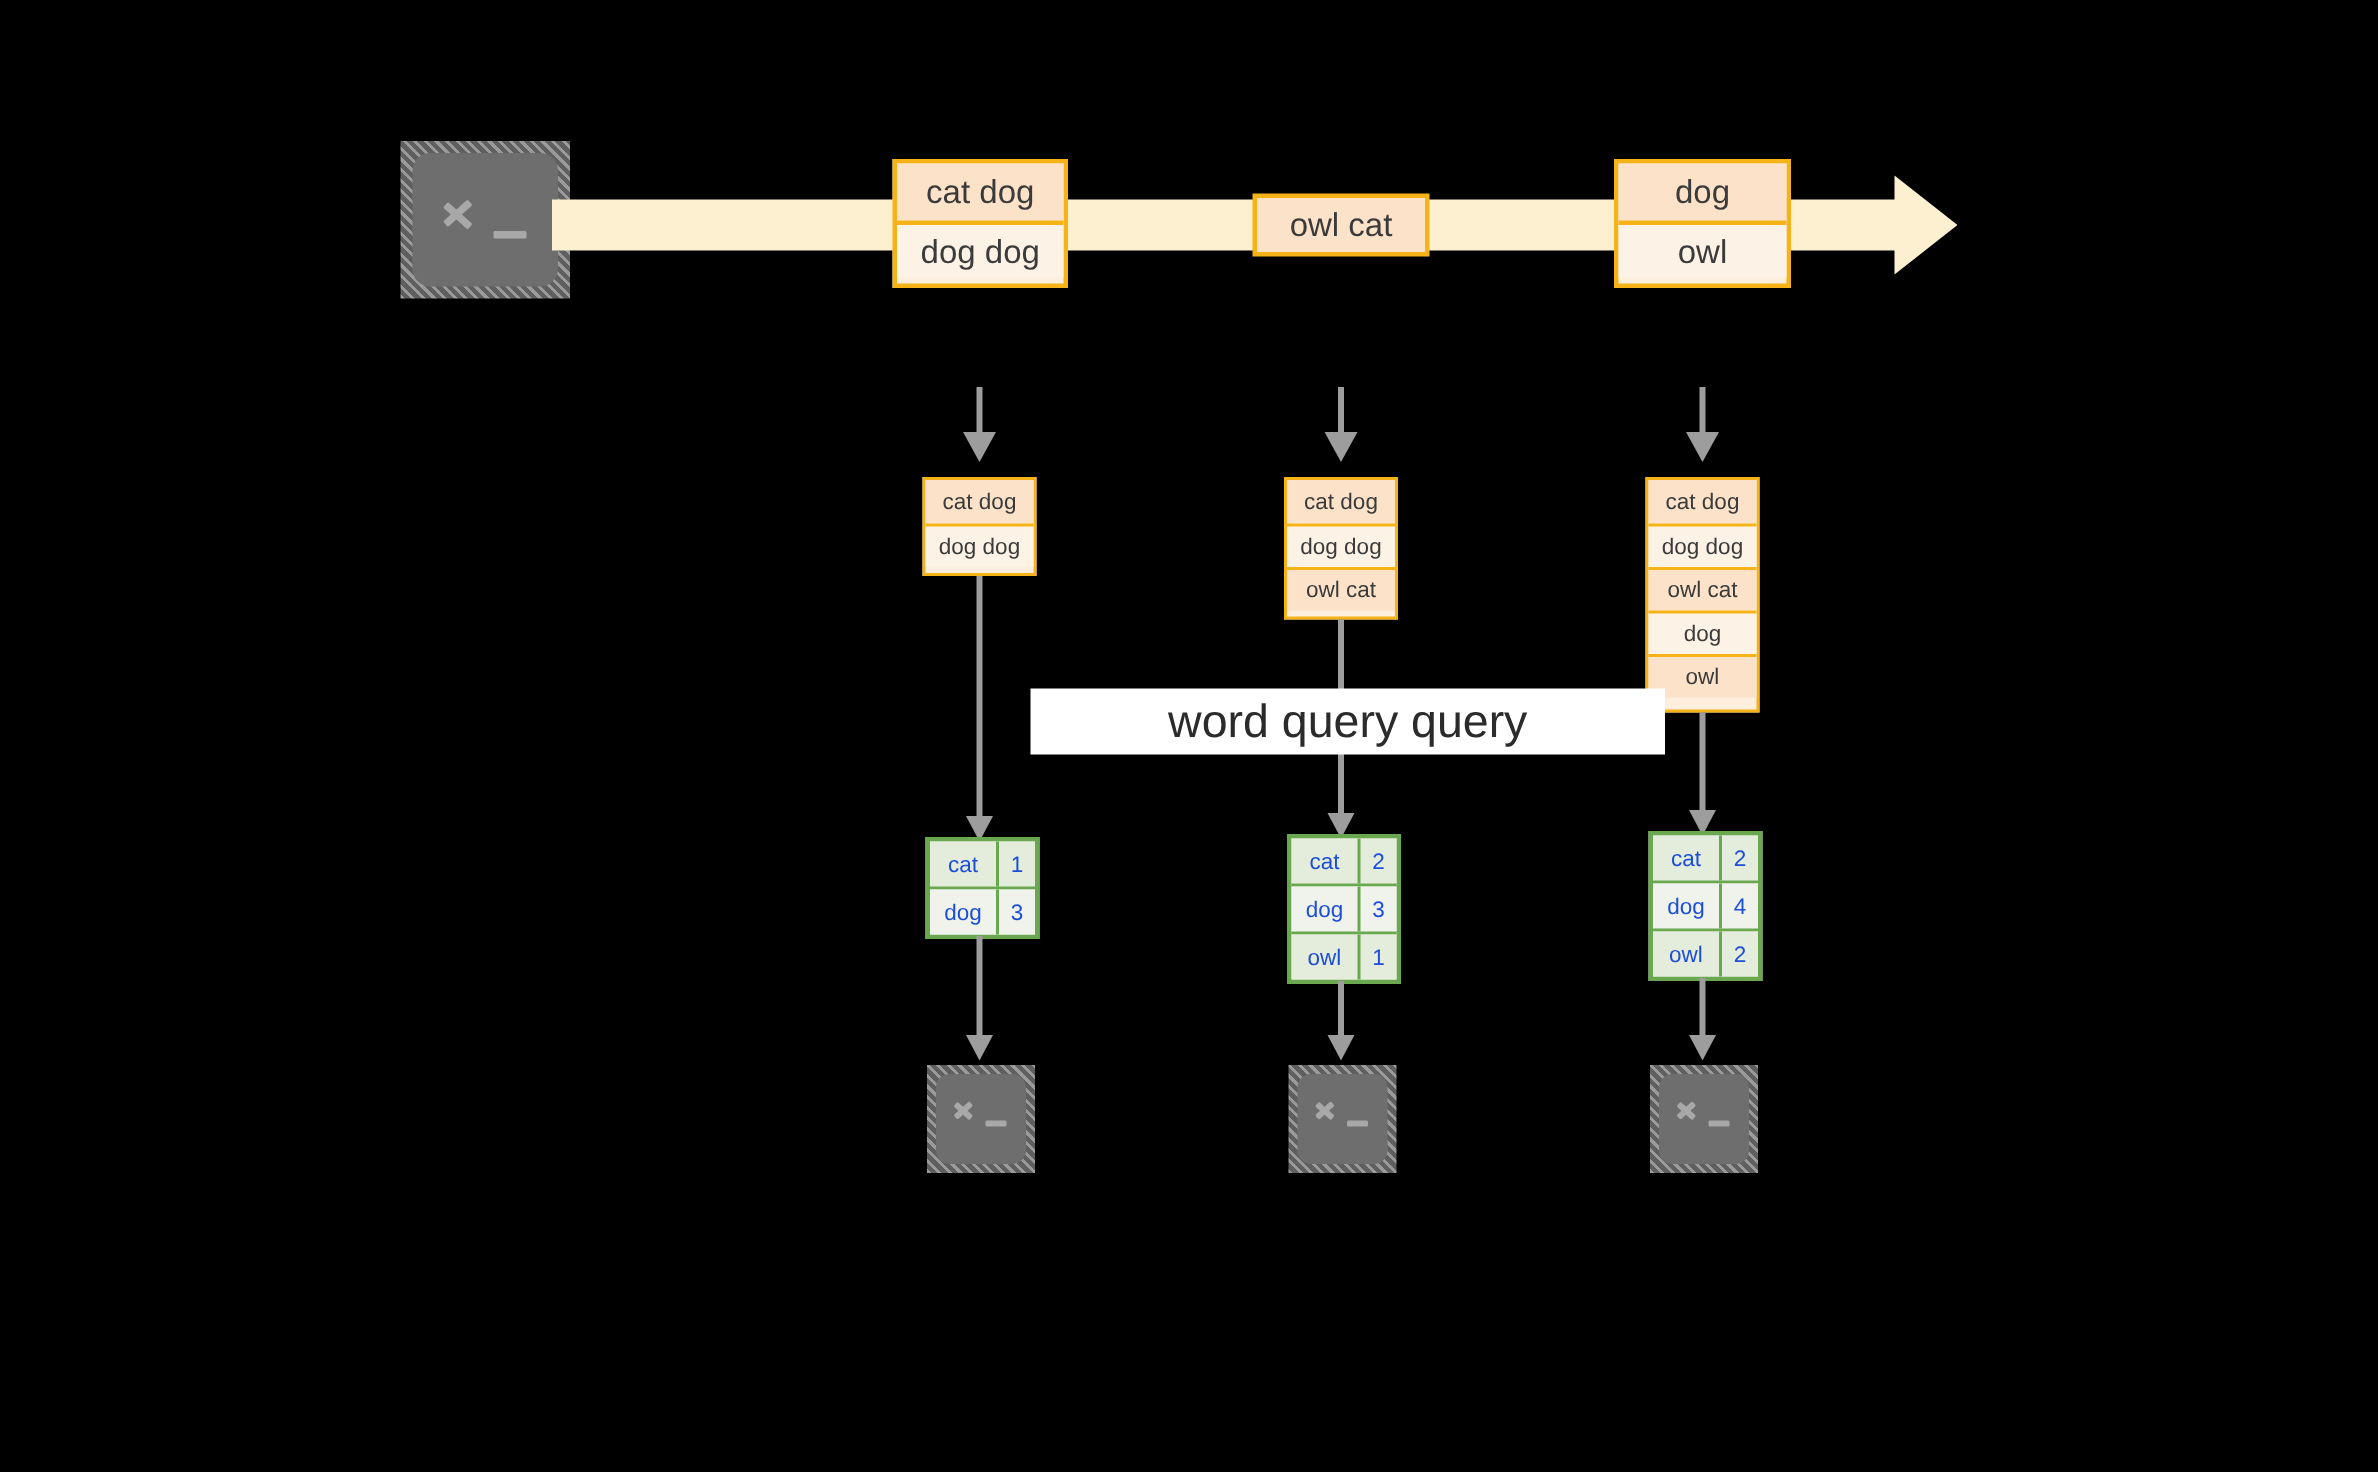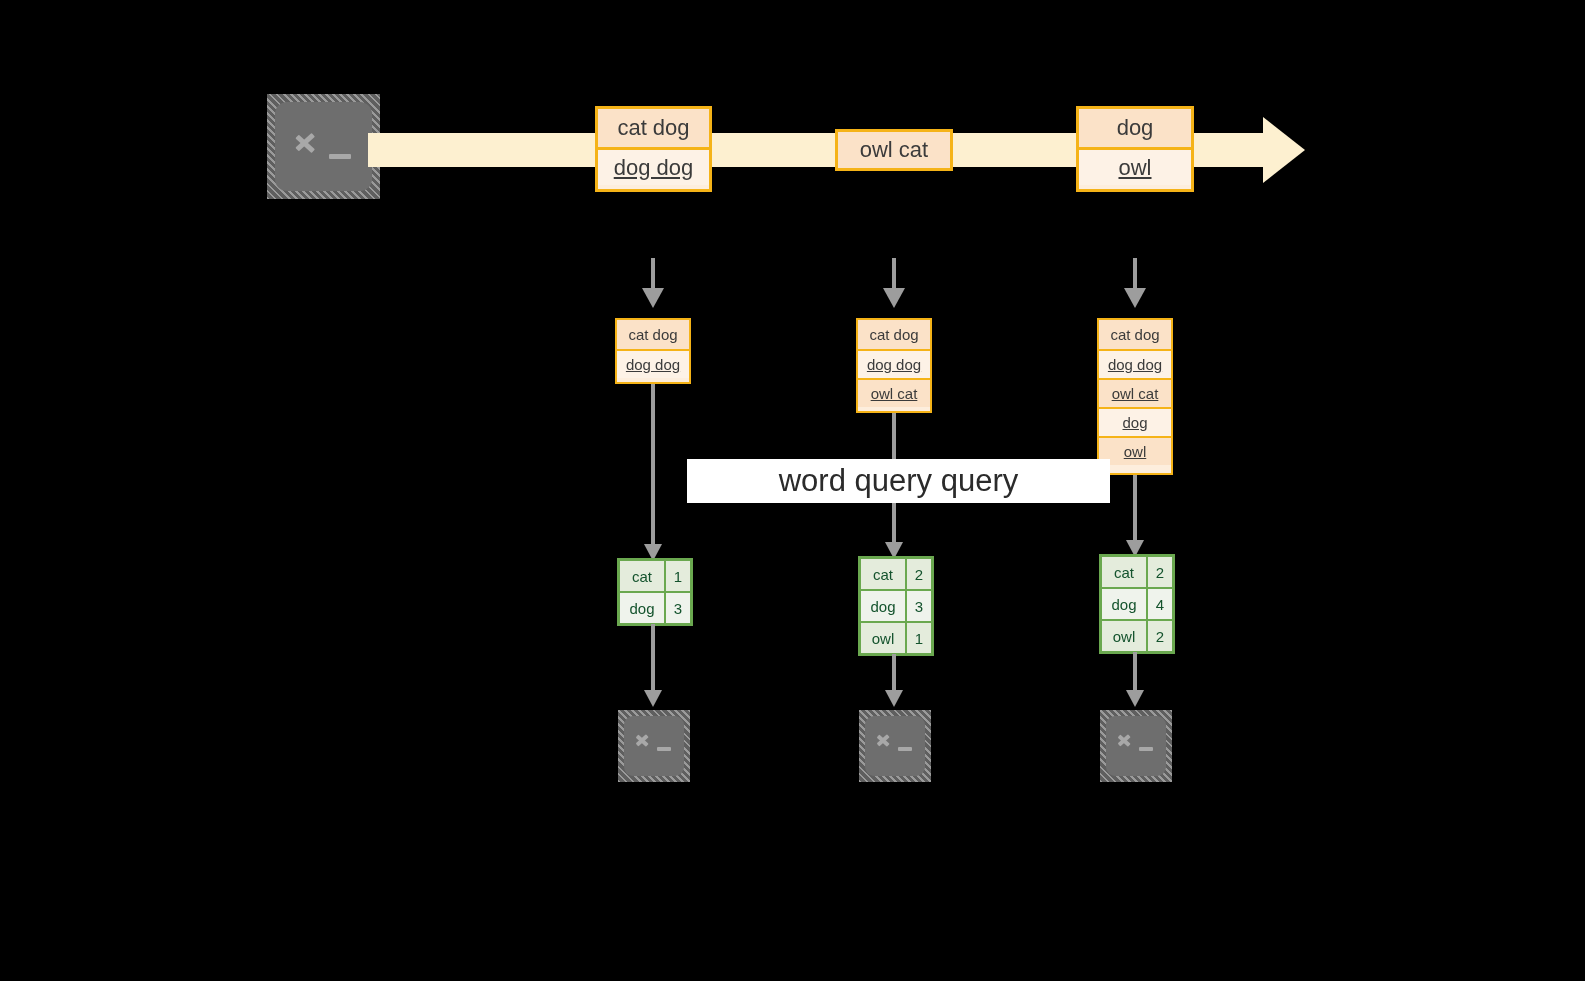--- a/index.html
+++ b/index.html
@@ -85,21 +85,21 @@
   .rec-cell {
     box-sizing: border-box;
     color: #3b3b3b;
     display: flex;
     align-items: center;
     justify-content: center;
     white-space: nowrap;
     background: #fdf2e6;
   }
   .rec-cell.tint { background: #fbe2c8; }
-  .rec-cell + .rec-cell { border-top: 3px solid #f5b317; text-decoration: underline; }
+  .rec-cell + .rec-cell { border-top: 3px solid #f5b317; }
 
   
   .rec-group.big .rec-cell {
     height: 38px;
     font-size: 22px;
   }
   
   .rec-group.stack {
     border-width: 2px;
   }
@@ -124,21 +124,21 @@
     display: flex;
     height: 30px;
   }
   .kv-row + .kv-row { border-top: 2px solid #6aa84f; }
   .kv-key, .kv-val {
     box-sizing: border-box;
     display: flex;
     align-items: center;
     justify-content: center;
     font-size: 15px;
-    color: #14532d;
+    color: #1d4ed8;
     background: #e4ecdc;
   }
   .kv-row.alt .kv-key, .kv-row.alt .kv-val { background: #eff3ec; }
   .kv-key { width: 44px; }
   .kv-val { width: 26px; border-left: 2px solid #6aa84f; }
 
   
   .vline {
     position: absolute;
     width: 4px;

